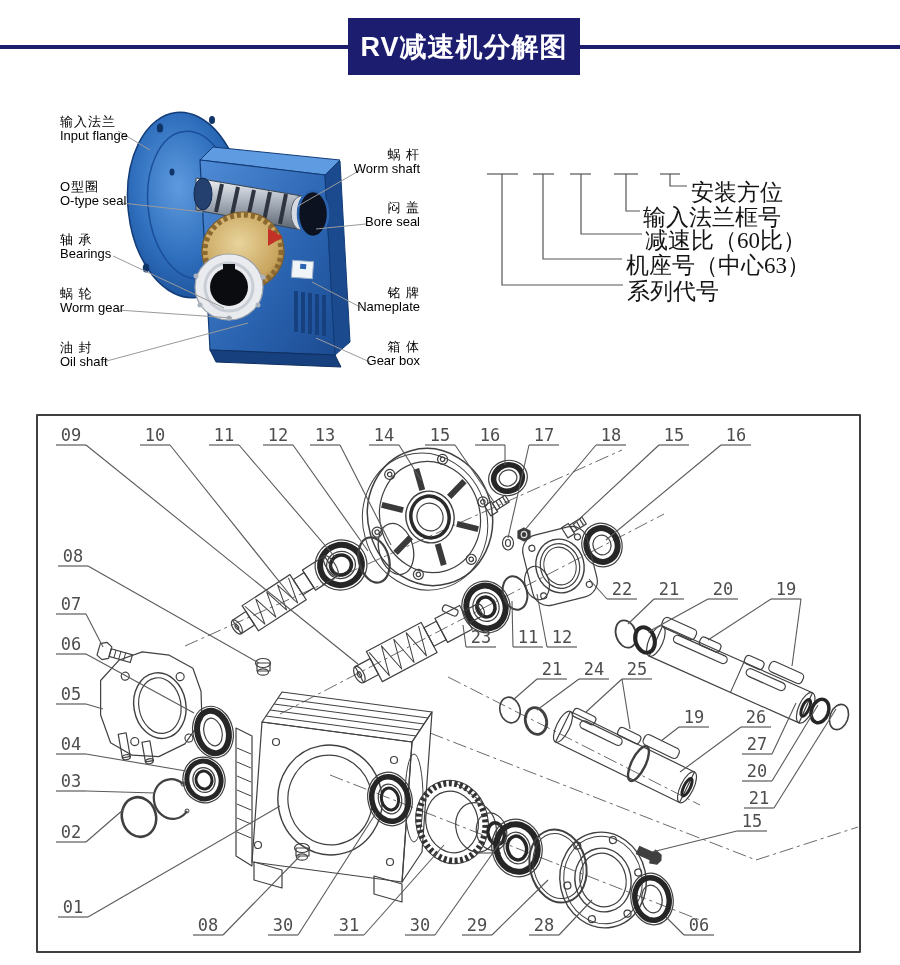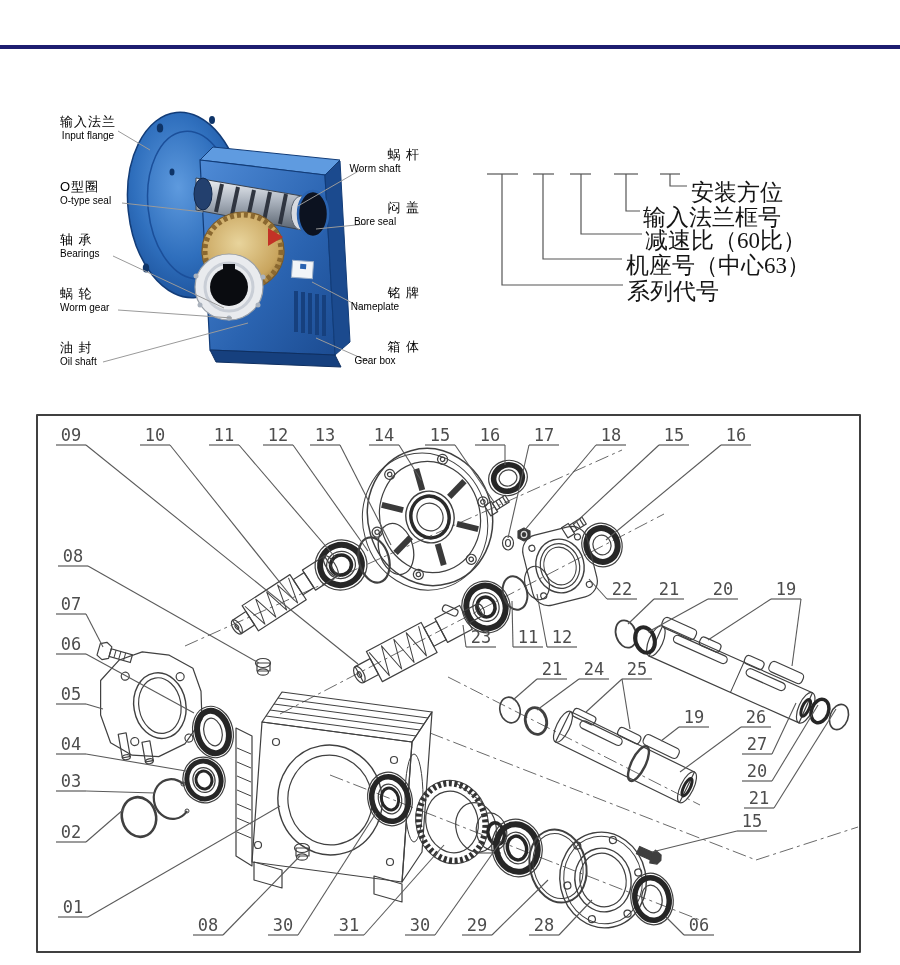--- a/index.html
+++ b/index.html
@@ -6,35 +6,36 @@
   .page{position:relative;width:900px;height:965px;background:#fff;overflow:hidden;
         font-family:"Liberation Sans",sans-serif;}
   .rule{position:absolute;left:0;top:45px;width:900px;height:4px;background:#1d1d70;}
   .banner{position:absolute;left:348px;top:18px;width:232px;height:57px;background:#1d1d70;
           display:flex;align-items:center;justify-content:center;color:#fff;
           font-size:27px;font-weight:bold;letter-spacing:1px;
           font-family:"Liberation Sans",sans-serif;}
   .art{position:absolute;left:0;top:0;width:900px;height:965px;}
   .plabel{position:absolute;color:#000000;font-size:13px;line-height:14px;}
   .plabel .cn{display:block;font-size:13px;letter-spacing:1px;}
-  .plabel .en{display:block;font-size:10px;text-align:center;}
+  .plabel .en{display:block;font-size:13px;}
   .plabel.right{text-align:right;}
   .model-code{position:absolute;left:477px;top:146px;width:240px;
               font-family:"DejaVu Sans Mono","Liberation Mono",monospace;
               font-size:19px;color:#1a1a1a;letter-spacing:0px;}
   .anno{position:absolute;color:#151515;font-size:23px;
         font-family:"Liberation Serif","DejaVu Serif",serif;white-space:nowrap;}
   svg text.callout{font-family:"DejaVu Sans Mono","Liberation Mono",monospace;
         font-size:17px;fill:#4d4d4d;}
 </style>
 </head>
 <body>
 
 <div class="page">
   <div class="rule"></div>
+  <div class="banner">RV减速机分解图</div>
 
   <svg class="art" viewBox="0 0 900 965">
     <defs>
       <radialGradient id="discG" cx="45%" cy="40%" r="70%">
         <stop offset="0%" stop-color="#5e9ade"></stop>
           <stop offset="55%" stop-color="#2f6fbd"></stop>
         <stop offset="100%" stop-color="#174a92"></stop>
       </radialGradient>
       <linearGradient id="bodyG" x1="0" y1="0" x2="1" y2="1">
         <stop offset="0%" stop-color="#4f8bd6"></stop>

